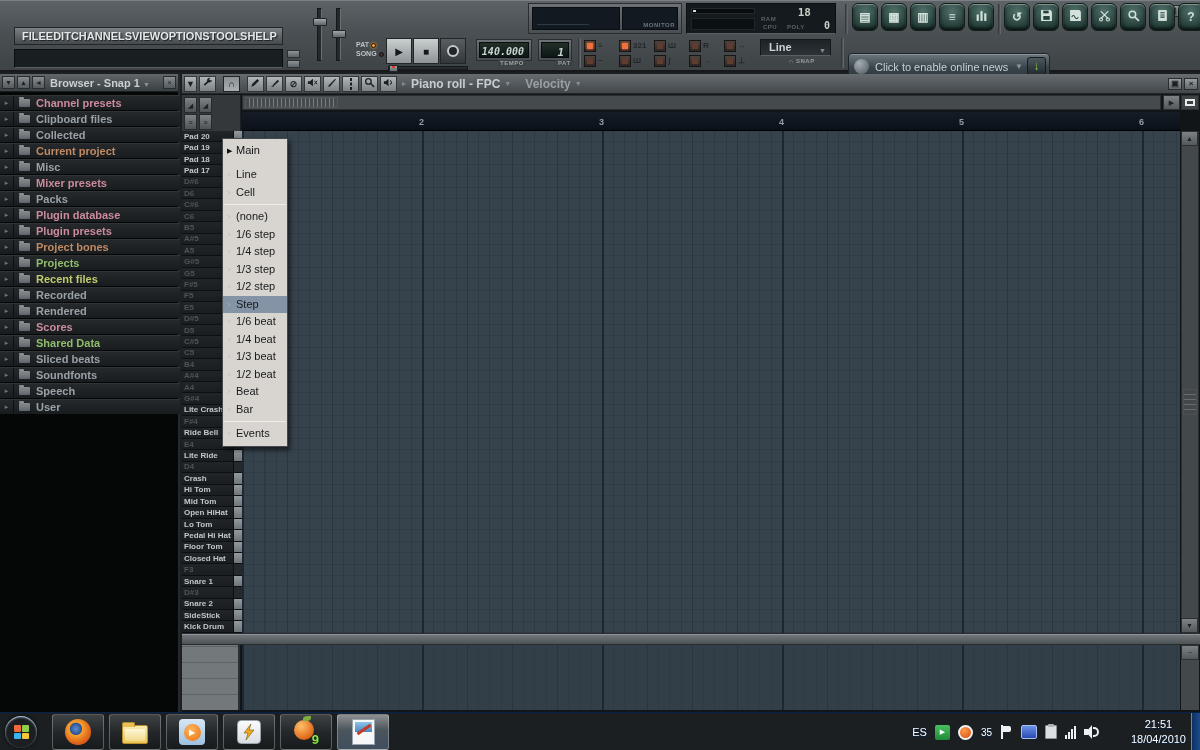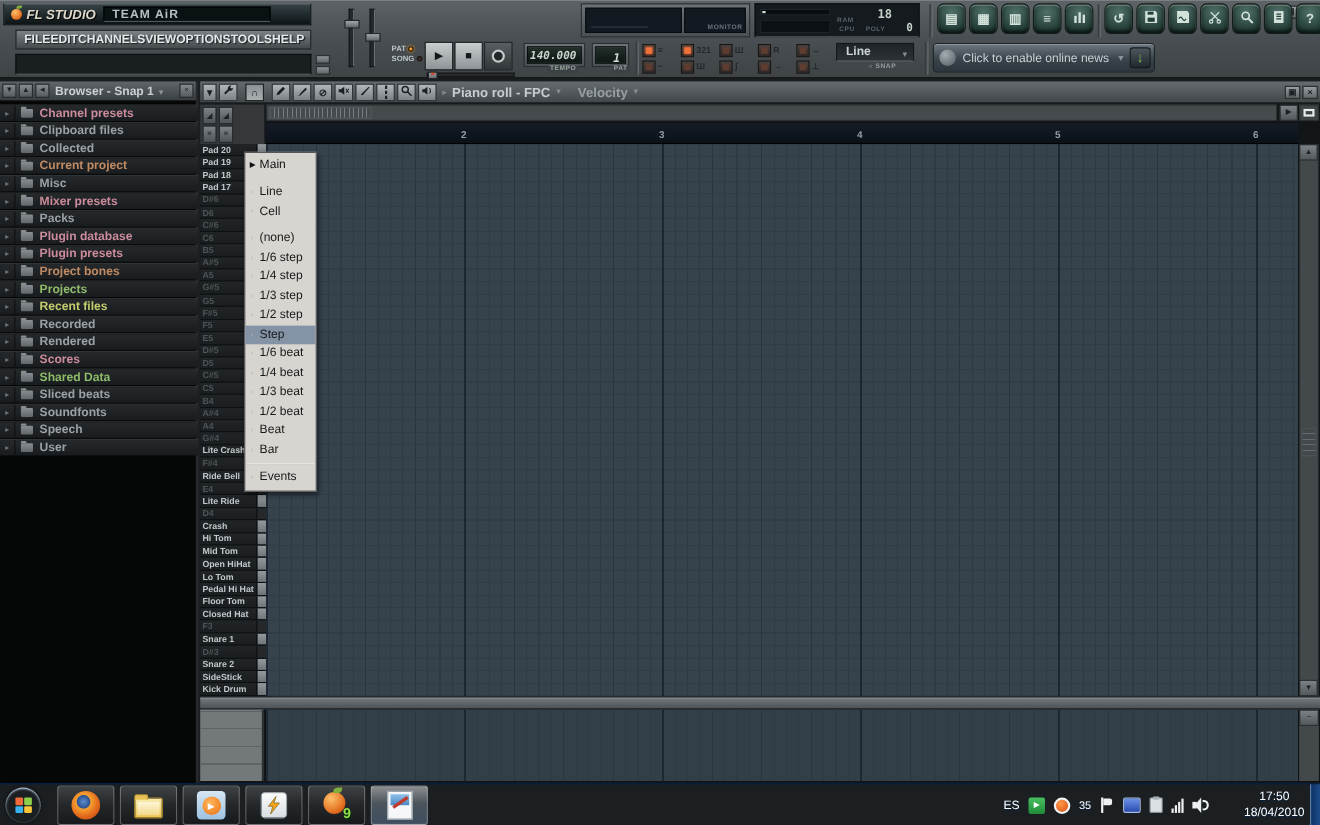--- a/index.html
+++ b/index.html
@@ -80,21 +80,21 @@
 .togled{width:12px;height:12px;background:linear-gradient(#4a4340,#2d2624);border:1px solid #191513;display:flex;align-items:center;justify-content:center;}
 .togled i{width:6px;height:6px;background:#5e3c30;}
 .togled.on i{background:#f0703a;box-shadow:0 0 3px #f0703a;}
 .togglyph{font-size:8px;font-weight:bold;color:#23282b;line-height:8px;}
 
 .snapdd{position:absolute;left:760px;top:39px;width:71px;height:17px;background:linear-gradient(#1d2326,#2c3235);
  border:1px solid #141819;border-bottom-color:#596063;color:#ccd3d6;font-weight:bold;font-size:11px;line-height:14px;padding-left:8px;}
 .snapdd b{position:absolute;right:4px;top:4px;font-size:7px;color:#848d92;font-weight:normal;}
 .snaptag{position:absolute;left:789px;top:58px;font-size:6px;font-weight:bold;color:#969ea3;letter-spacing:.5px;}
 
-.newsbar{position:absolute;left:848px;top:39px;width:202px;height:27px;border-radius:4px;
+.newsbar{position:absolute;left:848px;top:53px;width:202px;height:27px;border-radius:4px;
  background:linear-gradient(#6d777e,#39434a 55%,#2d363d);border:1px solid #1e2429;
  box-shadow:inset 0 1px 0 #8d969c;display:flex;align-items:center;}
 .globe{width:15px;height:15px;border-radius:50%;background:radial-gradient(circle at 35% 30%,#a3adb2,#4e585e);margin:0 6px 0 5px;flex:none;}
 .newstext{font-size:11px;color:#c8d0d5;flex:1;white-space:nowrap;overflow:hidden;}
 .newsdd{color:#8b949a;font-size:8px;margin:0 4px;}
 .newsbtn{width:19px;height:19px;margin-right:3px;background:linear-gradient(#4c565d,#21292f);
  border:1px solid #151b1f;border-radius:3px;color:#85c94c;font-weight:bold;text-align:center;line-height:17px;font-size:12px;}
 
 
 .browser{position:absolute;left:0;top:74px;width:180px;height:638px;background:#050707;border-right:2px solid #26292b;}
@@ -224,25 +224,20 @@
 .ti-vol u{position:absolute;right:1px;top:2px;width:6px;height:10px;border:2px solid #eef1f3;border-left:none;border-radius:0 6px 6px 0;}
 .clock{position:absolute;right:14px;top:4px;text-align:center;color:#fff;font-size:11px;line-height:15px;text-shadow:0 1px 1px #04234a;}
 .showdesk{position:absolute;right:0;top:0;width:9px;height:38px;background:linear-gradient(90deg,#0d3266,#1d4b88);border-left:1px solid #5e89b9;}
 </style>
 </head>
 <body>
 
 <div id="root">
 
   <div class="topbar">
-    <div class="titleblock">
-      <span class="fruit"></span>
-      <span class="brand">FL STUDIO</span>
-      <span class="titlefield">TEAM AiR</span>
-    </div>
     <div class="winbtns">
       <span class="wbtn">▼</span>
       <span class="wbtn">▣</span>
       <span class="wbtn">×</span>
     </div>
     <div class="menubar" id="menubar">
         <span>FILE</span>
         <span>EDIT</span>
         <span>CHANNELS</span>
         <span>VIEW</span>
@@ -919,18 +914,18 @@
           <i style="height:4px;"></i>
           <i style="height:7px;"></i>
           <i style="height:10px;"></i>
           <i style="height:13px;"></i>
         </span>
       <span class="ti ti-vol">
           <u></u>
         </span>
     </div>
     <div class="clock">
-      <div>17:50</div>
+      <div>21:51</div>
       <div>18/04/2010</div>
     </div>
     <div class="showdesk"></div>
   </div>
 </div>
 
 </body></html>

